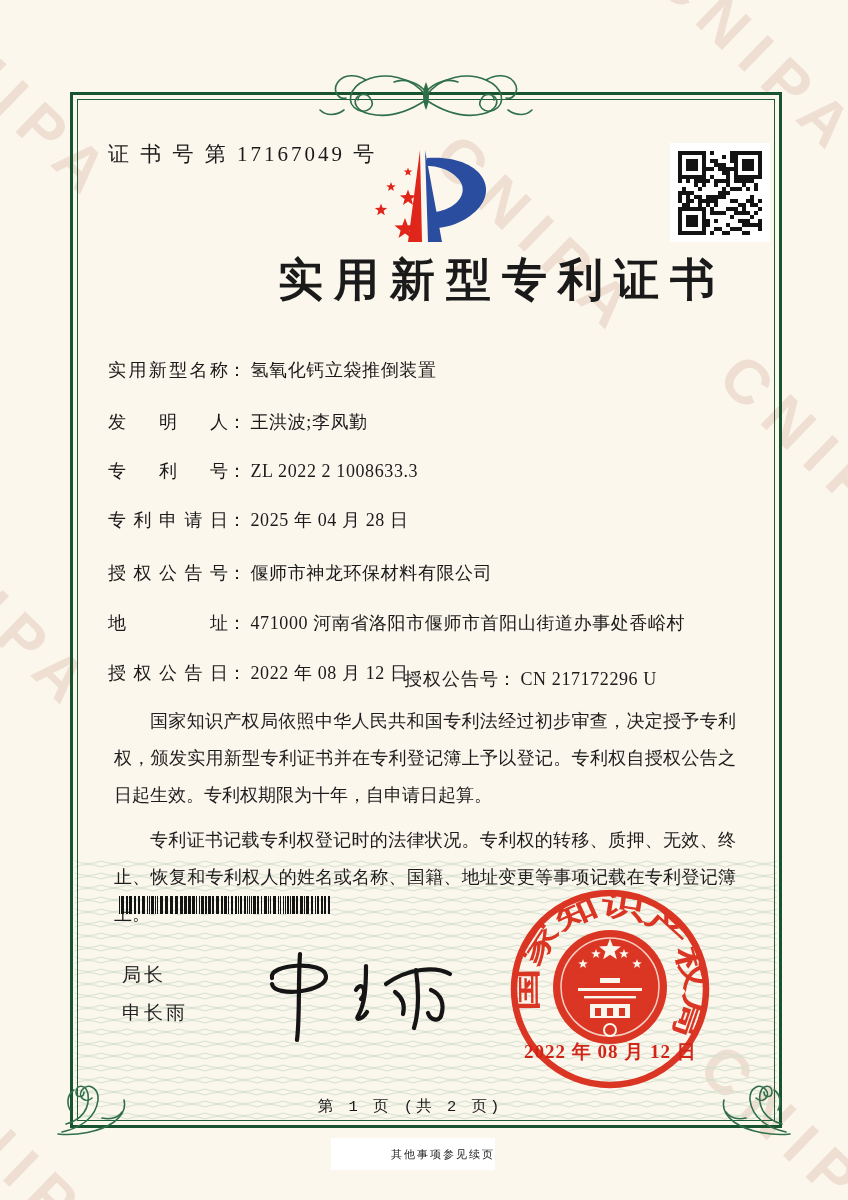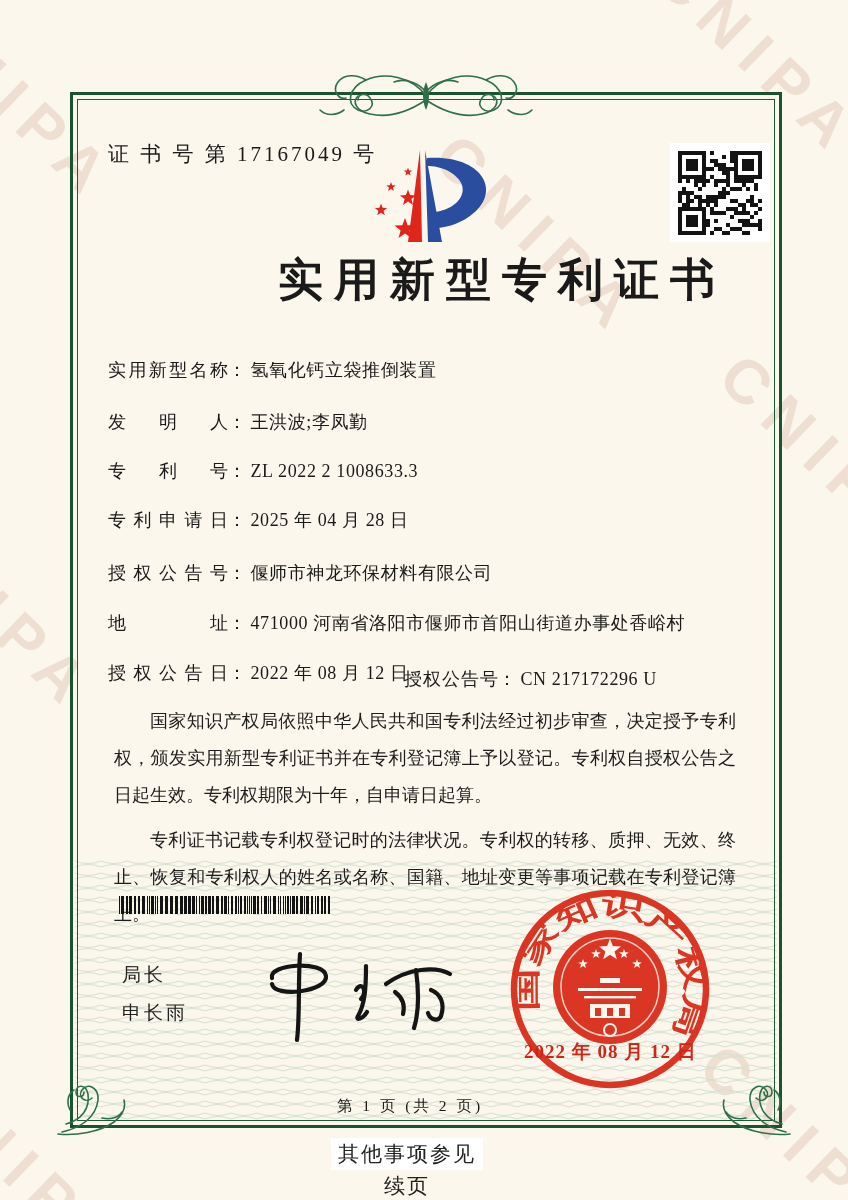--- a/index.html
+++ b/index.html
@@ -26,23 +26,23 @@
   .row2pair{position:absolute;left:285px;top:6px;margin-left:11px;}
   .flabel2{display:inline-block;width:94px;text-align:justify;text-align-last:justify;vertical-align:top;}
   .paras{position:absolute;left:106px;top:695px;width:638px;font-size:18px;line-height:37px;
          text-align:justify;z-index:3;color:#1d1d1d;}
   .paras p{margin:8px;text-indent:2em;}
   .signer{position:absolute;left:122px;font-family:Liberation Mono, monospace;
           font-size:19px;letter-spacing:3px;z-index:4;color:#222;}
   .sealdate{position:absolute;left:524px;top:1039px;width:200px;font-size:19px;font-weight:700;
             color:#d02517;letter-spacing:1px;white-space:nowrap;z-index:4;}
   .pagefoot{position:absolute;left:80px;top:1096px;width:660px;text-align:center;
-            font-size:15.5px;letter-spacing:3px;z-index:3;}
-  .contbox{position:absolute;left:331px;top:1138px;width:152px;height:32px;line-height:32px;
-           background:#ffffff;text-align:center;font-size:21px;letter-spacing:2px;z-index:3;color:#222;}
+            font-size:15.5px;letter-spacing:3px;z-index:3;font-family:Liberation Mono, monospace;}
+  .contbox{position:absolute;left:331px;top:1138px;width:164px;height:32px;line-height:32px;
+           background:#ffffff;text-align:right;font-size:11px;letter-spacing:2px;z-index:3;color:#222;}
   .qrpad{position:absolute;left:670px;top:143px;width:100px;height:99px;background:#ffffff;z-index:3;}
   svg{display:block;}
 </style>
 </head>
 <body>
 
 <div class="page">
 
   <div class="wm" style="left:-55px;top:-15px">CNIPA</div>
   <div class="wm" style="left:690px;top:-60px">CNIPA</div>

